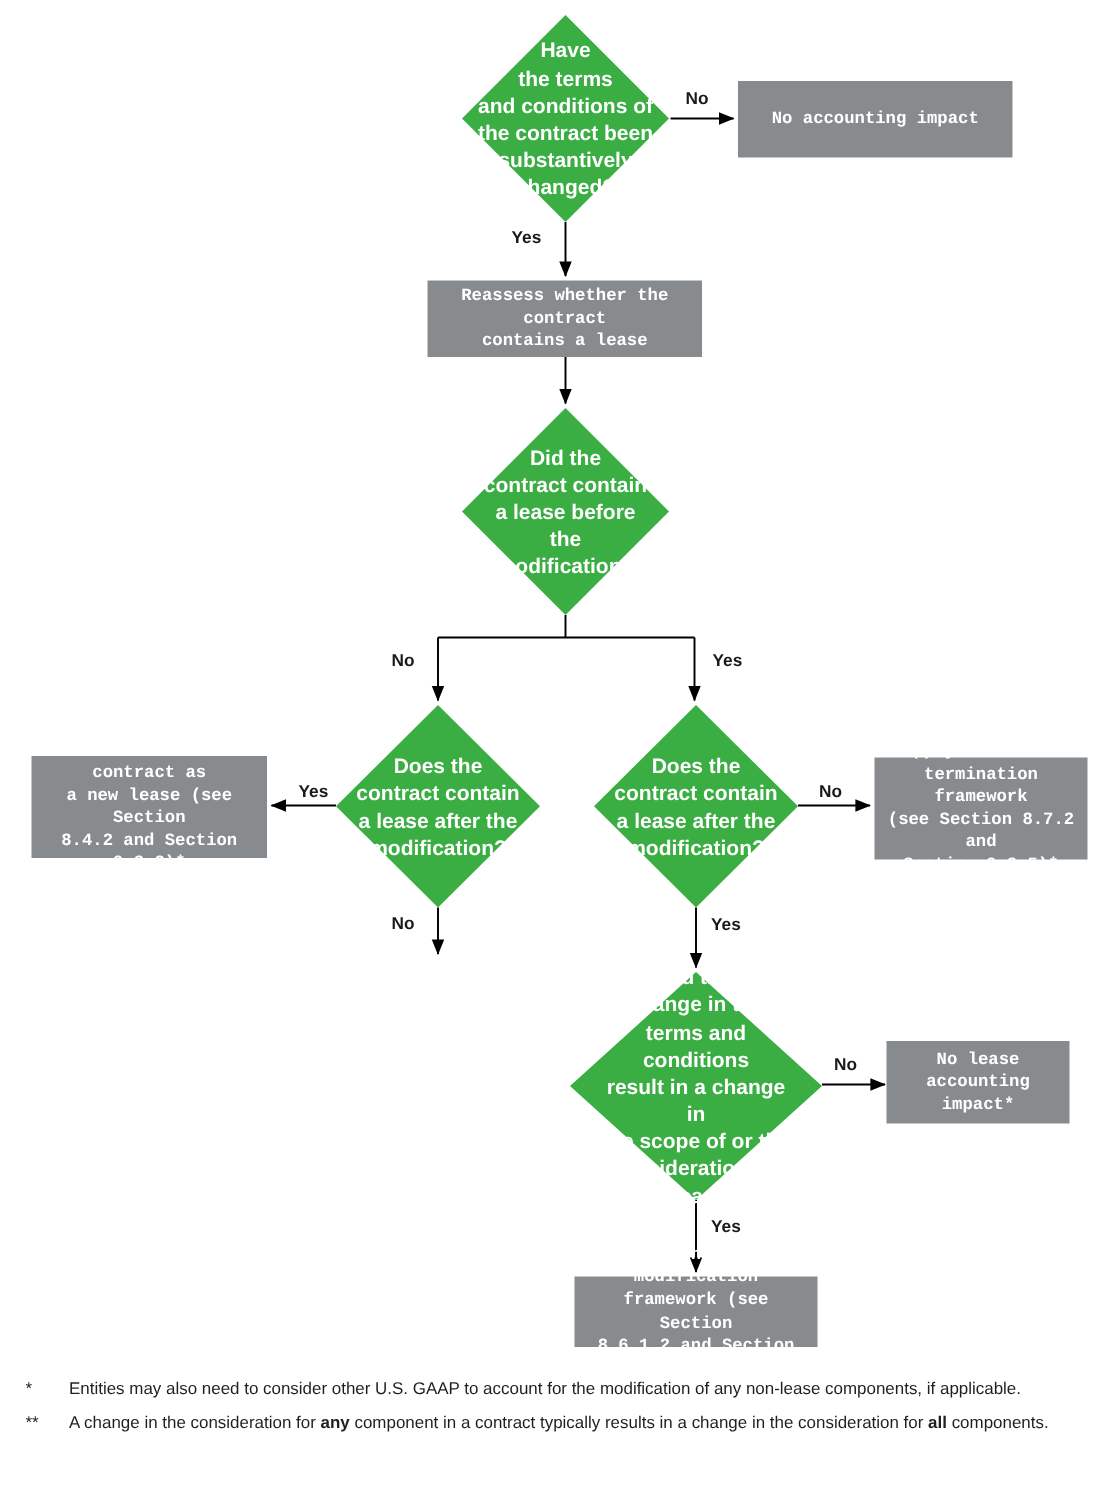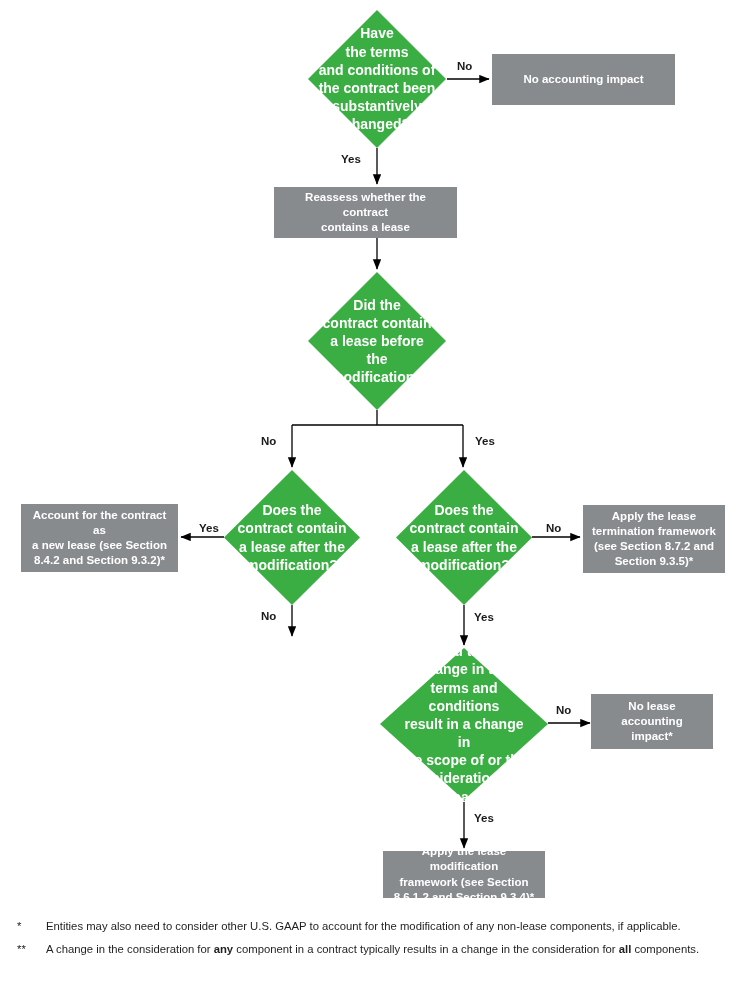--- a/index.html
+++ b/index.html
@@ -32,20 +32,21 @@
     text-align: center;
   }
   
   .box {
     background: #888b8d;
     color: #ffffff;
     font-weight: bold;
     font-size: 11.5px;
     line-height: 1.32;
     padding: 4px 8px;
+    font-family: Liberation Mono, monospace;
   }
   
   .diamond-wrap {
     position: absolute;
   }
   .diamond-shape {
     position: absolute;
     left: 0;
     top: 0;
     width: 100%;
@@ -154,21 +155,21 @@
     <div class="diamond-shape" style="clip-path: polygon(50% 0%, 100% 50%, 50% 100%, 0% 50%);"></div>
     <div class="diamond-label">
       <span style="white-space:pre-line; max-width:118px;">Have<br>the terms<br>and conditions of<br>the contract been<br>substantively<br>changed?</span>
     </div>
   </div>
 
   <div class="node box" style="left:492px; top:54px; width:183px; height:51px;">
     <span>No accounting impact</span>
   </div>
 
-  <div class="node box" style="left:274px; top:187px; width:183px; height:51px;">
+  <div class="node box" style="left:285px; top:187px; width:183px; height:51px;">
     <span style="max-width:172px;">Reassess whether the contract<br>contains a lease</span>
   </div>
 
   <div class="diamond-wrap" style="left:308px; top:272px; width:138px; height:138px;">
     <div class="diamond-shape" style="clip-path: polygon(50% 0%, 100% 50%, 50% 100%, 0% 50%);"></div>
     <div class="diamond-label">
       <span style="max-width:116px;">Did the<br>contract contain<br>a lease before the<br>modification?</span>
     </div>
   </div>
 

